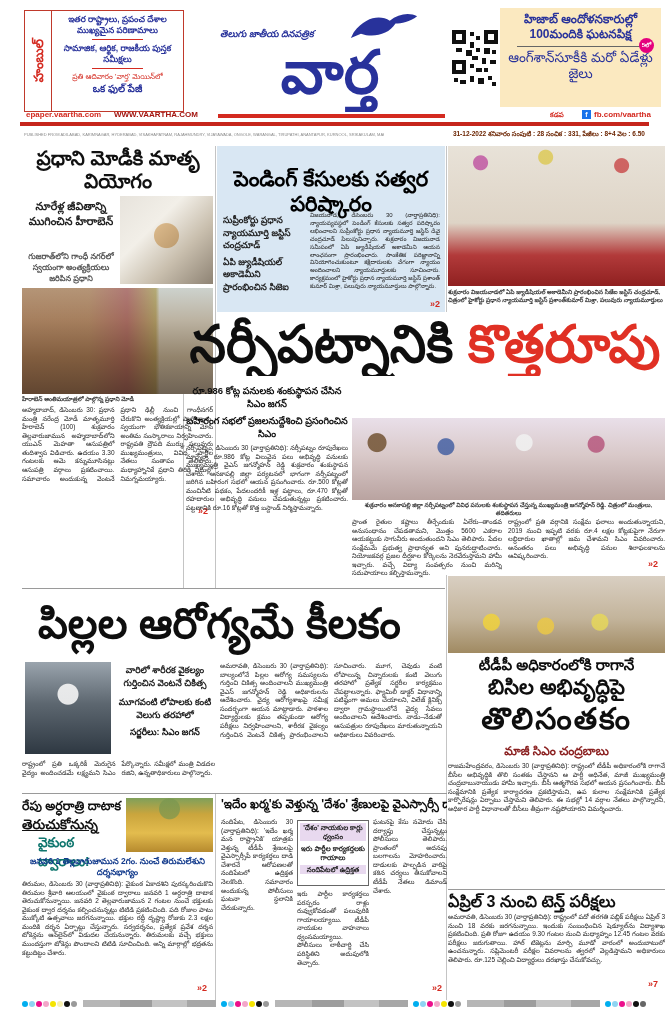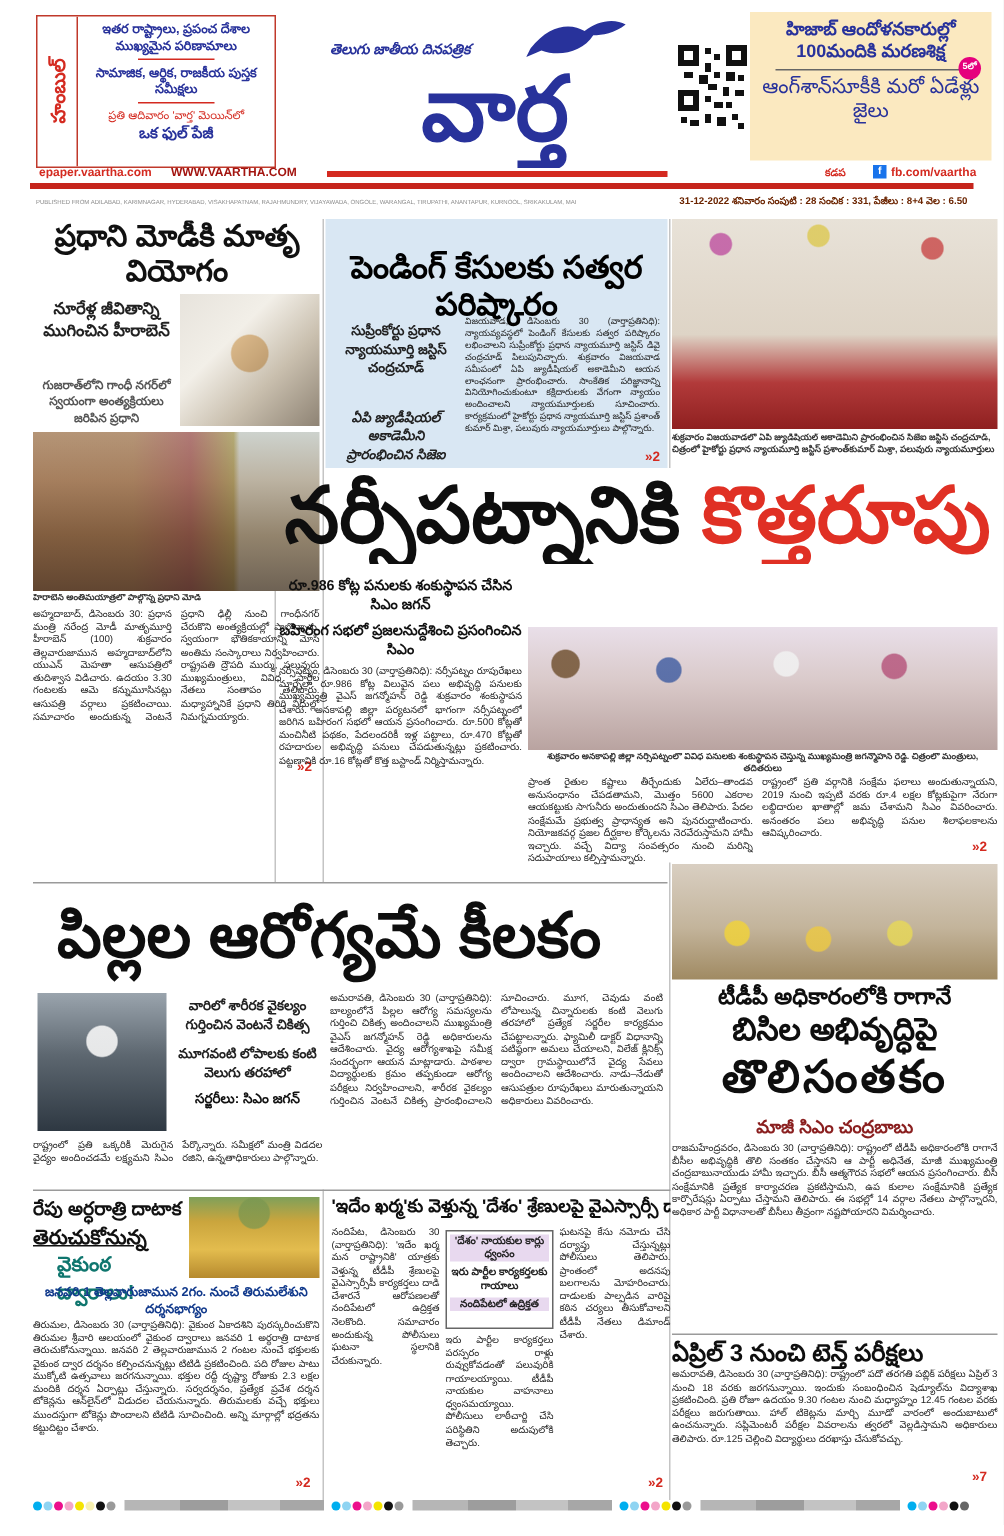--- a/index.html
+++ b/index.html
@@ -80,21 +80,21 @@
         <rect x="20" y="26" width="2" height="2"></rect>
           <rect x="16" y="19" width="2" height="2"></rect>
       </g>
       <rect x="2" y="2" width="3" height="3" fill="#fff"></rect>
         <rect x="18" y="2" width="3" height="3" fill="#fff"></rect>
         <rect x="2" y="17" width="3" height="3" fill="#fff"></rect>
     </svg>
   </span>
 
   <div class="abs" style="left:500px;top:8px;width:161px;height:99px;background:#fbe9c0;text-align:center;padding:4px 3px;box-sizing:border-box;">
-    <div class="b blue" style="font-size:12px;line-height:1.25;">హిజాబ్ ఆందోళనకారుల్లో 100మందికి మరణశిక్ష</div>
+    <div class="b blue" style="font-size:12px;line-height:1.25;">హిజాబ్ ఆందోళనకారుల్లో 100మందికి ఘటనపిక్ష</div>
     <div style="position:relative;margin:4px 14px 3px;border-top:1px solid #666;">
       <span class="badge" style="position:absolute;right:-10px;top:-9px;width:15px;height:15px;font-size:6px;line-height:15px;">5లో</span>
     </div>
     <div class="blue" style="font-size:13.5px;line-height:1.2;">ఆంగ్‌శాన్‌సూకీకి మరో ఏడేళ్లు జైలు</div>
   </div>
 
   <div class="abs b red" style="left:26px;top:110px;font-size:8px;">epaper.vaartha.com</div>
   <div class="abs b" style="left:114px;top:110px;font-size:8px;color:#a31510;">WWW.VAARTHA.COM</div>
   <div class="abs b red" style="left:550px;top:111px;font-size:7px;">కడప</div>
   <span class="abs" style="left:582px;top:110px;width:9px;height:9px;background:#1873eb;color:#fff;font-size:7px;line-height:9px;text-align:center;font-weight:bold;">f</span>
@@ -118,23 +118,23 @@
   <div class="abs b c" style="left:24px;top:199px;width:94px;font-size:11px;line-height:1.35;color:#222;">నూరేళ్ల జీవితాన్ని ముగించిన హీరాబెన్</div>
   <div class="abs photo" style="left:120px;top:196px;width:93px;height:88px;background:linear-gradient(135deg,#e7e3dc 0%,#f2efe8 35%,#c9bfae 65%,#8e8374 100%),radial-gradient(circle at 50% 45%,#e8c79a 0 12px,transparent 13px);background-blend-mode:multiply;"></div>
   <div class="abs b c" style="left:24px;top:252px;width:94px;font-size:8px;line-height:1.35;color:#555;">గుజరాత్‌లోని గాంధీ నగర్‌లో స్వయంగా అంత్యక్రియలు జరిపిన ప్రధాని</div>
   <div class="abs photo" style="left:22px;top:288px;width:191px;height:106px;background:linear-gradient(180deg,#cdd2cd 0%,#bcb3a2 30%,#93846d 65%,#6e6254 100%),linear-gradient(90deg,rgba(200,120,60,.55) 35%,rgba(190,60,60,.55) 55%,rgba(200,170,60,.55) 70%,transparent 72%);background-blend-mode:multiply;"></div>
   <div class="abs cap" style="left:22px;top:396px;width:191px;height:8px;">హీరాబెన్ అంతిమయాత్రలో పాల్గొన్న ప్రధాని మోడీ</div>
   <div class="abs body" style="left:22px;top:406px;width:191px;height:110px;column-count:2;column-gap:6px;">అహ్మదాబాద్, డిసెంబరు 30: ప్రధాన మంత్రి నరేంద్ర మోడీ మాతృమూర్తి హీరాబెన్ (100) శుక్రవారం తెల్లవారుజామున అహ్మదాబాద్‌లోని యుఎన్ మెహతా ఆసుపత్రిలో తుదిశ్వాస విడిచారు. ఉదయం 3.30 గంటలకు ఆమె కన్నుమూసినట్లు ఆసుపత్రి వర్గాలు ప్రకటించాయి. సమాచారం అందుకున్న వెంటనే ప్రధాని ఢిల్లీ నుంచి గాంధీనగర్ చేరుకొని అంత్యక్రియల్లో పాల్గొన్నారు. స్వయంగా భౌతికకాయాన్ని మోసి అంతిమ సంస్కారాలు నిర్వహించారు. రాష్ట్రపతి ద్రౌపది ముర్ము, పలువురు ముఖ్యమంత్రులు, వివిధ పార్టీల నేతలు సంతాపం తెలిపారు. మధ్యాహ్నానికే ప్రధాని తిరిగి విధుల్లో నిమగ్నమయ్యారు.</div>
   <span class="abs more" style="left:198px;top:507px;">»2</span>
 
   <div class="abs" style="left:217px;top:146px;width:228px;height:166px;background:#d9e7f3;">
     <div class="b c" style="margin-top:20px;font-size:21px;line-height:1.2;color:#000000;padding:0 4px;">పెండింగ్ కేసులకు సత్వర పరిష్కారం</div>
-    <div class="abs" style="left:6px;top:68px;width:82px;text-align:center;">
+    <div class="abs" style="left:6px;top:68px;width:82px;">
       <div class="b" style="font-size:9px;line-height:1.4;color:#222;">సుప్రీంకోర్టు ప్రధాన న్యాయమూర్తి జస్టిస్ చంద్రచూడ్</div>
-      <div class="b" style="font-size:9px;line-height:1.4;color:#222;margin-top:20px;font-style:italic;">ఏపి జ్యుడీషియల్ అకాడెమీని ప్రారంభించిన సిజెఐ</div>
+      <div class="b" style="font-size:9px;line-height:1.4;color:#222;margin-top:4px;">ఏపి జ్యుడీషియల్ అకాడెమీని ప్రారంభించిన సిజెఐ</div>
     </div>
     <div class="body" style="position:absolute;left:93px;top:66px;width:130px;height:94px;font-size:6px;">విజయవాడ, డిసెంబరు 30 (వార్తాప్రతినిధి): న్యాయవ్యవస్థలో పెండింగ్ కేసులకు సత్వర పరిష్కారం లభించాలని సుప్రీంకోర్టు ప్రధాన న్యాయమూర్తి జస్టిస్ డివై చంద్రచూడ్ పిలుపునిచ్చారు. శుక్రవారం విజయవాడ సమీపంలో ఏపి జ్యుడీషియల్ అకాడెమీని ఆయన లాంఛనంగా ప్రారంభించారు. సాంకేతిక పరిజ్ఞానాన్ని వినియోగించుకుంటూ కక్షిదారులకు వేగంగా న్యాయం అందించాలని న్యాయమూర్తులకు సూచించారు. కార్యక్రమంలో హైకోర్టు ప్రధాన న్యాయమూర్తి జస్టిస్ ప్రశాంత్ కుమార్ మిశ్రా, పలువురు న్యాయమూర్తులు పాల్గొన్నారు.</div>
     <span class="more" style="position:absolute;right:5px;bottom:3px;">»2</span>
   </div>
 
   <div class="abs photo" style="left:448px;top:146px;width:217px;height:140px;background:radial-gradient(circle at 15% 12%,rgba(190,80,160,.8) 0 7px,transparent 8px),radial-gradient(circle at 45% 8%,rgba(220,200,80,.8) 0 7px,transparent 8px),radial-gradient(circle at 80% 14%,rgba(200,70,70,.8) 0 7px,transparent 8px),linear-gradient(180deg,#e8e2d8 0%,#ded4c6 55%,#b23a3a 78%,#8f2020 100%);"></div>
   <div class="abs cap" style="left:448px;top:289px;width:217px;height:18px;">శుక్రవారం విజయవాడలో ఏపి జ్యుడీషియల్ అకాడెమీని ప్రారంభించిన సీజేఐ జస్టిస్ చంద్రచూడ్, చిత్రంలో హైకోర్టు ప్రధాన న్యాయమూర్తి జస్టిస్ ప్రశాంత్‌కుమార్ మిశ్రా, పలువురు న్యాయమూర్తులు</div>
 
   <div class="abs b" style="left:185px;top:312px;width:480px;height:64px;font-size:52px;line-height:64px;white-space:nowrap;text-align:center;">
     <span style="color:#0e0e0e;">నర్సీపట్నానికి </span><span style="color:#e03024;">కొత్తరూపు</span>

